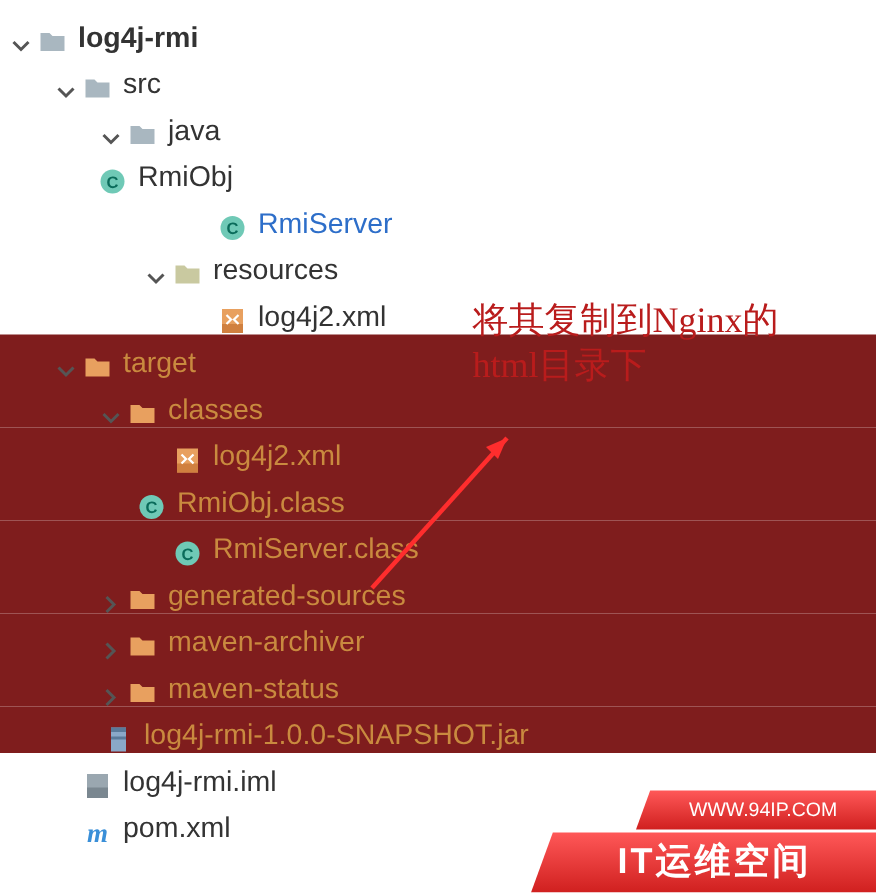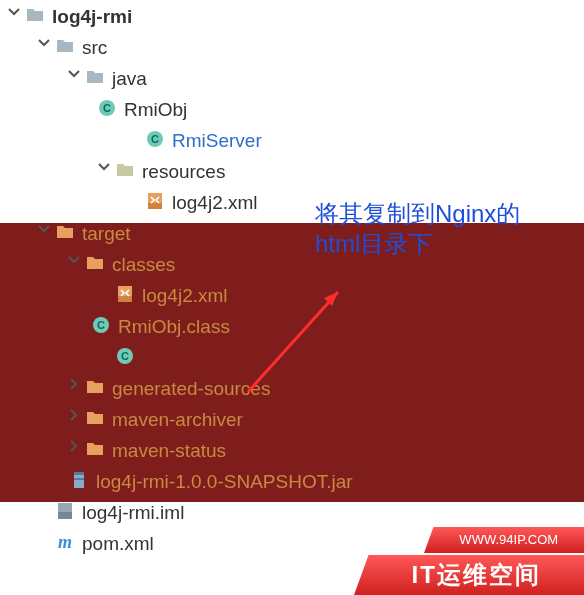--- a/index.html
+++ b/index.html
@@ -1,27 +1,27 @@
 <!DOCTYPE html>
 <html><head>
 <meta charset="utf-8">
 <style>
 html,body{margin:0;padding:0;background:#fff;font-family:"Segoe UI",Arial,sans-serif;font-size:19px;color:#333;width:584px;height:595px;overflow:hidden;position:relative}
 .tree{padding-top:6px}
-.row{display:flex;align-items:flex-start;height:31px;white-space:nowrap}
+.row{display:flex;align-items:flex-end;height:31px;white-space:nowrap}
 .arrow{width:20px;display:inline-flex;justify-content:center;align-items:center;color:#555}
 .arrow svg{width:12px;height:12px}
 .icon{width:22px;display:inline-flex;justify-content:center;align-items:center;margin-right:6px}
 .icon svg{width:18px;height:18px}
 .label{}
 .label.sel{color:#2d6ec9}
 .label.bold{font-weight:600}
 .label.orange{color:#c98a3f}
 .hl{background:#7f1d1d}
-.annot{position:absolute;left:315px;top:199px;color:#1d4ed8;font-size:24px;line-height:30px;font-family:Liberation Sans, sans-serif}
+.annot{position:absolute;left:315px;top:199px;color:#b91c1c;font-size:24px;line-height:30px;font-family:Liberation Serif, serif}
 .arrowline{position:absolute;left:238px;top:282px;pointer-events:none}
 .badge{position:absolute;right:0;bottom:0;pointer-events:none}
 .badge1{position:absolute;right:0;bottom:42px;width:160px;height:26px;background:linear-gradient(180deg,#ff5858,#d0201f);transform:skewX(-20deg);transform-origin:bottom right}
 .badge1 span{display:block;transform:skewX(20deg);color:#fff;font-size:13px;text-align:center;line-height:26px;font-family:Arial}
 .badge2{position:absolute;right:0;bottom:0;width:230px;height:40px;background:linear-gradient(180deg,#ff5858,#d0201f);transform:skewX(-20deg);transform-origin:bottom right}
 .badge2 span{display:block;transform:skewX(20deg);color:#fff;font-size:24px;font-weight:600;text-align:center;line-height:40px;font-family:"Microsoft YaHei",Arial;letter-spacing:2px}
 </style>
 </head>
 <body>
 
@@ -107,21 +107,21 @@
       </span>
   <span class="icon">
         <svg viewBox="0 0 18 18">
           <use href="#i-folder"></use>
         </svg>
       </span>
   <span class="label">java</span>
 </div>
 
 
-<div class="row" style="padding-left:96px">
+<div class="row" style="padding-left:64px">
   <span class="icon">
         <svg viewBox="0 0 18 18">
           <use href="#i-class"></use>
         </svg>
       </span>
   <span class="label">RmiObj</span>
 </div>
 
 <div class="row" style="padding-left:144px">
   <span class="icon">
@@ -200,20 +200,21 @@
       </span>
   <span class="label orange">RmiObj.class</span>
 </div>
 
 <div class="row hl" style="padding-left:114px">
   <span class="icon">
         <svg viewBox="0 0 18 18">
           <use href="#i-class"></use>
         </svg>
       </span>
+  <span class="label orange">RmiServer.class</span>
 </div>
 
 <div class="row hl" style="padding-left:64px">
   <span class="arrow">
         <svg viewBox="0 0 12 12">
           <use href="#i-chev-right"></use>
         </svg>
       </span>
   <span class="icon">
         <svg viewBox="0 0 18 18">

